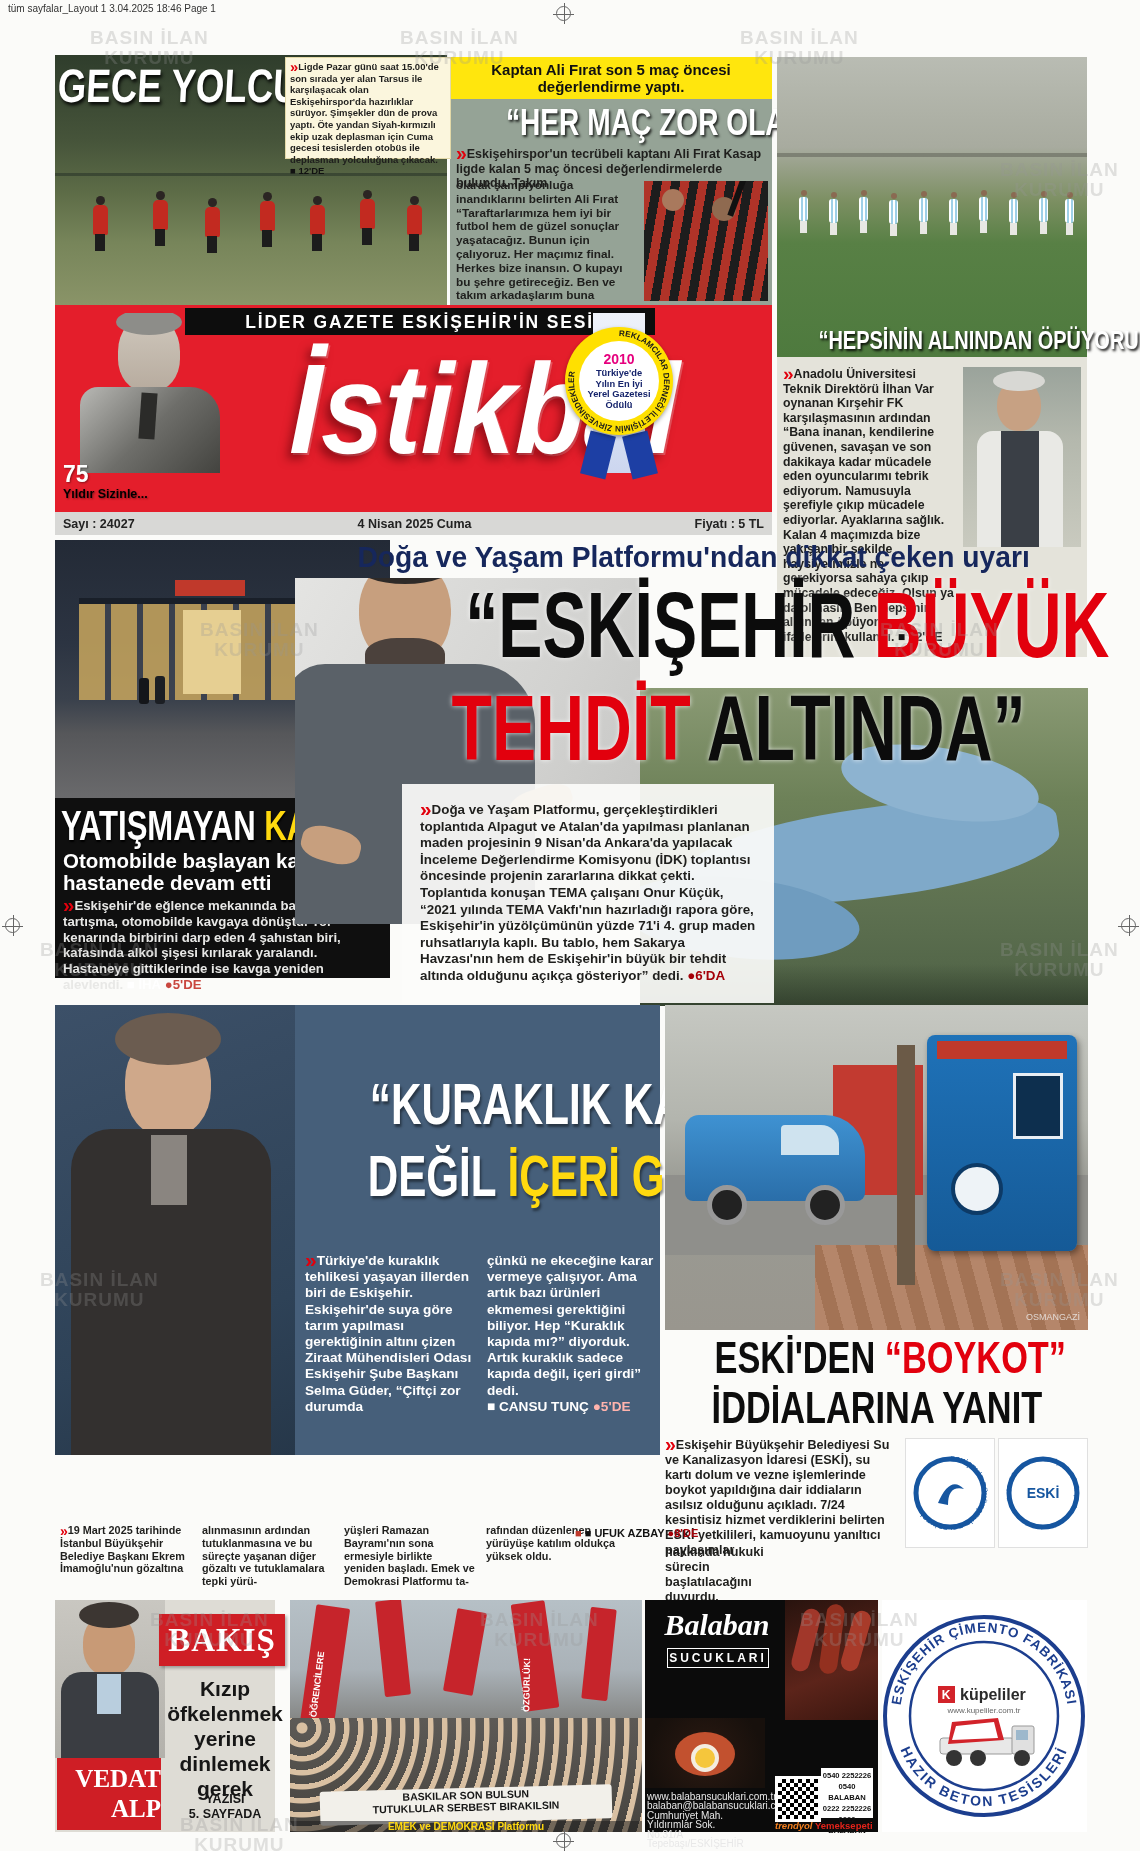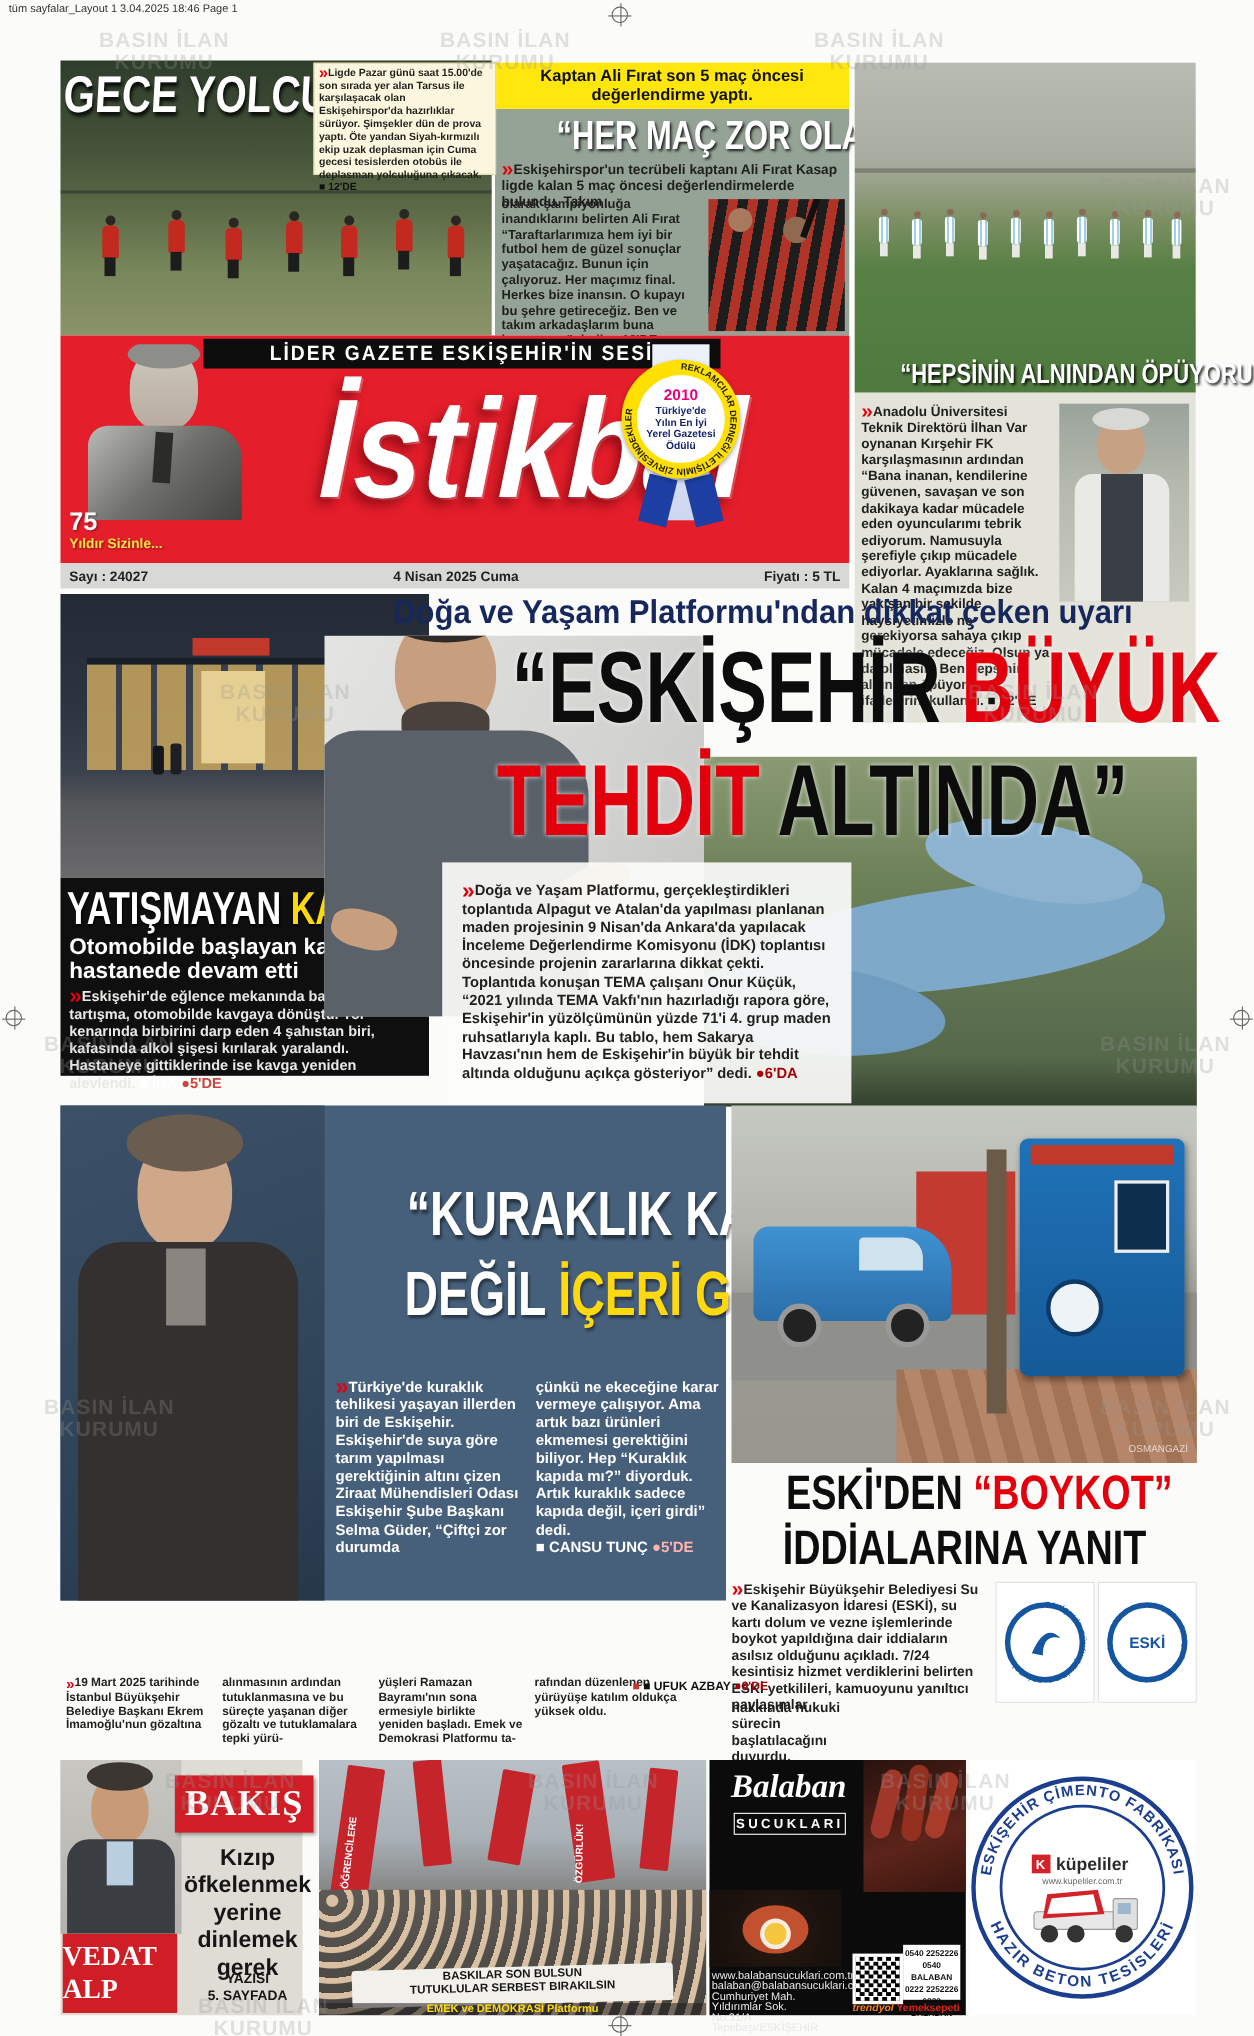--- a/index.html
+++ b/index.html
@@ -171,21 +171,21 @@
     <div class="abs photo" style="left:5px;top:8px;width:172px;height:160px">
       <div class="abs" style="left:58px;top:2px;width:62px;height:76px;border-radius:48% 48% 42% 42%;background:linear-gradient(180deg,#cfc8bd,#b7ab9e)"></div>
       <div class="abs" style="left:56px;top:-4px;width:66px;height:26px;border-radius:50%;background:#8d8d89"></div>
       <div class="abs" style="left:20px;top:74px;width:140px;height:86px;border-radius:18px 30px 0 0;background:linear-gradient(135deg,#b9b9b5 0%,#6e6e6a 50%,#43433f 100%)"></div>
       <div class="abs" style="left:80px;top:80px;width:16px;height:46px;background:#2b2b29;transform:rotate(4deg)"></div>
     </div>
     <div class="abs" style="left:160px;top:16px;width:540px;height:175px;line-height:175px;text-align:center;font-size:128px;font-weight:900;color:#fff;font-style:italic;text-shadow:-5px 6px 10px rgba(90,0,8,.55),2px 2px 0 rgba(255,255,255,.25)">
       <span class="sx" style="transform:scaleX(.88) skewX(-2deg)">İstikbal</span>
     </div>
     <div class="abs" style="left:8px;top:158px;color:#fff;font-weight:900;font-size:23px;line-height:23px;text-shadow:1px 1px 2px rgba(0,0,0,.4)">75</div>
-    <div class="abs" style="left:8px;top:182px;color:#fde047;font-weight:bold;font-size:12.5px;text-shadow:1px 1px 2px rgba(0,0,0,.4)">Yıldır Sizinle...</div>
+    <div class="abs" style="left:8px;top:182px;color:#000000;font-weight:bold;font-size:12.5px;text-shadow:1px 1px 2px rgba(0,0,0,.4)">Yıldır Sizinle...</div>
 
     <div class="abs" style="left:508px;top:8px;width:112px;height:168px;z-index:4">
       <div class="abs" style="left:30px;top:0;width:52px;height:160px;background:linear-gradient(180deg,#eef2fa,#ccd6ef)"></div>
       <div class="abs" style="left:22px;top:120px;width:26px;height:44px;background:#1d3fa4;transform:rotate(14deg)"></div>
       <div class="abs" style="left:64px;top:120px;width:26px;height:44px;background:#1d3fa4;transform:rotate(-14deg)"></div>
       <div class="abs" style="left:2px;top:14px;width:108px;height:108px;border-radius:50%;background:#ffe000;box-shadow:0 2px 4px rgba(0,0,0,.35)"></div>
       <svg class="abs" style="left:2px;top:14px" width="108" height="108" viewBox="0 0 108 108">
         <defs>
             <path id="awr" d="M 54,9 A 45,45 0 1 1 53.9,9"></path>
           </defs>
@@ -347,21 +347,21 @@
     <div class="abs photo" style="left:0;top:0;width:110px;height:158px;background:linear-gradient(180deg,#c9c7c1,#b3b1ab)">
       <div class="abs" style="left:28px;top:14px;width:52px;height:62px;border-radius:46%;background:#c89a76"></div>
       <div class="abs" style="left:24px;top:2px;width:60px;height:26px;border-radius:50%;background:#3c3632"></div>
       <div class="abs" style="left:6px;top:72px;width:98px;height:86px;border-radius:20px 20px 0 0;background:#3a3d42"></div>
       <div class="abs" style="left:42px;top:74px;width:24px;height:40px;background:#b9cede"></div>
     </div>
     <div class="abs" style="left:104px;top:14px;width:126px;height:52px;background:#cf1e25;display:flex;align-items:center;justify-content:center;box-shadow:2px 2px 3px rgba(0,0,0,.3)">
       <span style="font-family:'Liberation Serif',serif;font-weight:bold;color:#fff;font-size:33px;letter-spacing:1px">BAKIŞ</span>
     </div>
     <div class="abs" style="left:112px;top:76px;width:116px;text-align:center;font-size:21px;line-height:25px;font-weight:900;color:#161616">Kızıp öfkelenmek yerine dinlemek gerek</div>
-    <div class="abs" style="left:2px;top:158px;width:104px;height:72px;background:#cf1e25;text-align:left;color:#fff;font-family:'Liberation Serif',serif;font-weight:bold;font-size:25px;line-height:30px;padding-top:6px;box-sizing:border-box">
+    <div class="abs" style="left:2px;top:158px;width:104px;height:72px;background:#cf1e25;text-align:right;color:#fff;font-family:'Liberation Serif',serif;font-weight:bold;font-size:25px;line-height:30px;padding-top:6px;box-sizing:border-box">
       <span>VEDAT</span><br><span>ALP</span>
     </div>
     <div class="abs" style="left:112px;top:192px;width:116px;text-align:center;font-size:12.5px;line-height:15px;font-weight:bold;color:#161616">
       <span>YAZISI</span><br><span>5. SAYFADA</span>
     </div>
   </div>
 
   <div class="abs photo" style="left:290px;top:1600px;width:352px;height:232px;background:linear-gradient(180deg,#b6c0c6 0%,#aab2b8 30%,#7f7f7c 55%,#6e6a66 100%)">
     <div class="flag" style="left:18px;top:6px;width:34px;height:120px;transform:rotate(8deg)"></div>
     <div class="flag" style="left:90px;top:0;width:26px;height:96px;transform:rotate(-6deg)"></div>

